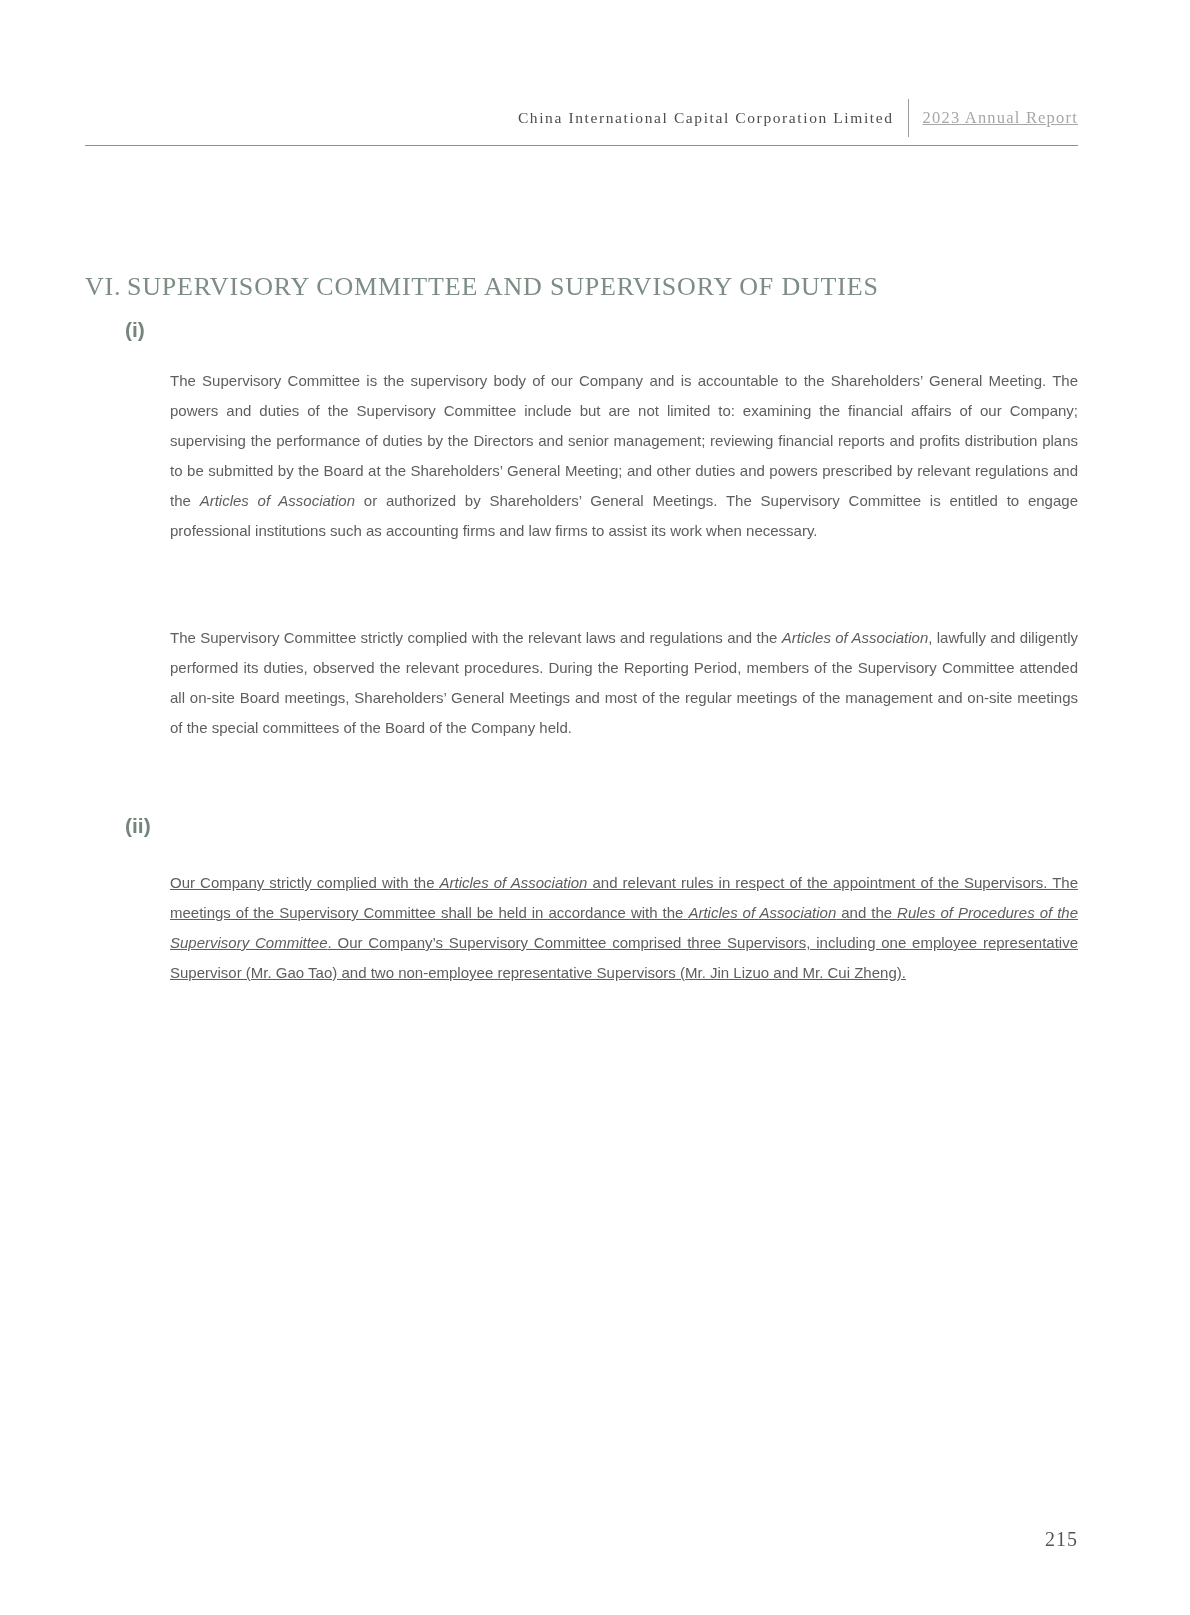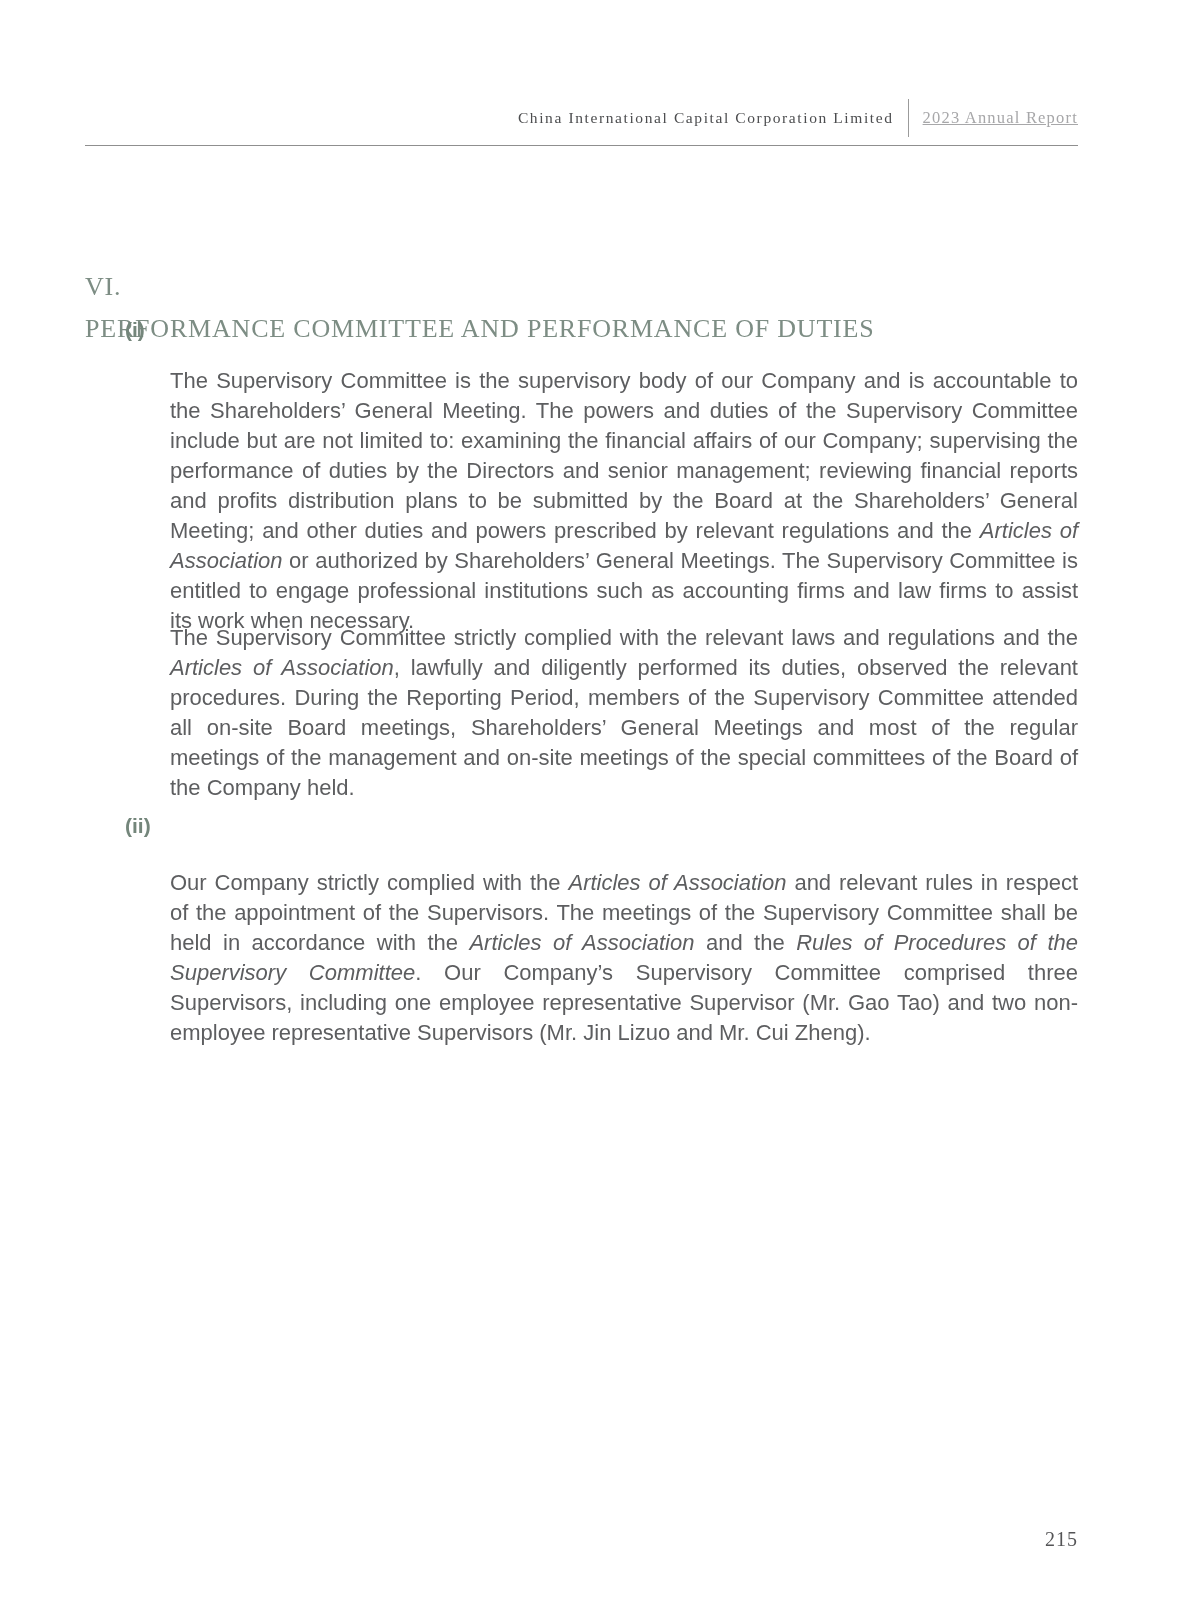--- a/index.html
+++ b/index.html
@@ -58,21 +58,20 @@
     position: absolute;
     top: 272px;
     left: 85px;
     right: 112px;
     display: flex;
     font-family: "Liberation Serif", serif;
     font-size: 26px;
     font-weight: 400;
     color: #7d8d84;
     letter-spacing: 0.8px;
-    flex-direction: column;
   }
   .section-number { width: 42px; flex: 0 0 42px; }
 
   
   .subsection-heading {
     position: absolute;
     left: 125px;
     right: 112px;
     display: flex;
     font-family: "Liberation Sans", sans-serif;
@@ -84,32 +83,32 @@
   #subsection-1-heading { top: 318px; }
   #subsection-2-heading { top: 814px; }
 
   
   .body-paragraph {
     position: absolute;
     left: 170px;
     right: 112px;
     margin: 0;
     font-family: "Liberation Sans", sans-serif;
-    font-size: 22px;
+    font-size: 15px;
     font-weight: 400;
     line-height: 30px;
     color: #5d5e60;
     text-align: justify;
   }
   .body-paragraph em {
     font-style: italic;
   }
   #para-1-1 { top: 366px; }
   #para-1-2 { top: 623px; }
-  #para-2-1 { top: 868px; }
+  #para-2-1 { top: 868px; text-decoration: underline; }
   #para-2-2 { top: 1053px; }
 
   
   .page-number {
     position: absolute;
     top: 1528px;
     right: 112px;
     font-family: "Liberation Serif", serif;
     font-size: 20px;
     color: #545456;
@@ -123,21 +122,21 @@
 
   <div class="report-header">
     <span class="company-name">China International Capital Corporation Limited</span>
     <span class="header-divider"></span>
     <span class="report-title">2023 Annual Report</span>
   </div>
   <div class="header-rule"></div>
 
   <div class="section-heading">
     <span class="section-number">VI.</span>
-    <span class="section-title">PERFORMANCE COMMITTEE AND PERFORMANCE OF DUTIES</span>
+    <span class="section-title">SUPERVISORY COMMITTEE AND SUPERVISORY OF DUTIES</span>
   </div>
 
   <div class="subsection-heading" id="subsection-1-heading">
     <span class="sub-number">(i)</span>
   </div>
 
   <p class="body-paragraph" id="para-1-1"><span>The Supervisory Committee is the supervisory body of our Company and is accountable to the Shareholders’ General Meeting. The powers and duties of the Supervisory Committee include but are not limited to: examining the financial affairs of our Company; supervising the performance of duties by the Directors and senior management; reviewing financial reports and profits distribution plans to be submitted by the Board at the Shareholders’ General Meeting; and other duties and powers prescribed by relevant regulations and the </span><em>Articles of Association</em><span> or authorized by Shareholders’ General Meetings. The Supervisory Committee is entitled to engage professional institutions such as accounting firms and law firms to assist its work when necessary.</span></p>
 
   <p class="body-paragraph" id="para-1-2"><span>The Supervisory Committee strictly complied with the relevant laws and regulations and the </span><em>Articles of Association</em><span>, lawfully and diligently performed its duties, observed the relevant procedures. During the Reporting Period, members of the Supervisory Committee attended all on-site Board meetings, Shareholders’ General Meetings and most of the regular meetings of the management and on-site meetings of the special committees of the Board of the Company held.</span></p>
 

